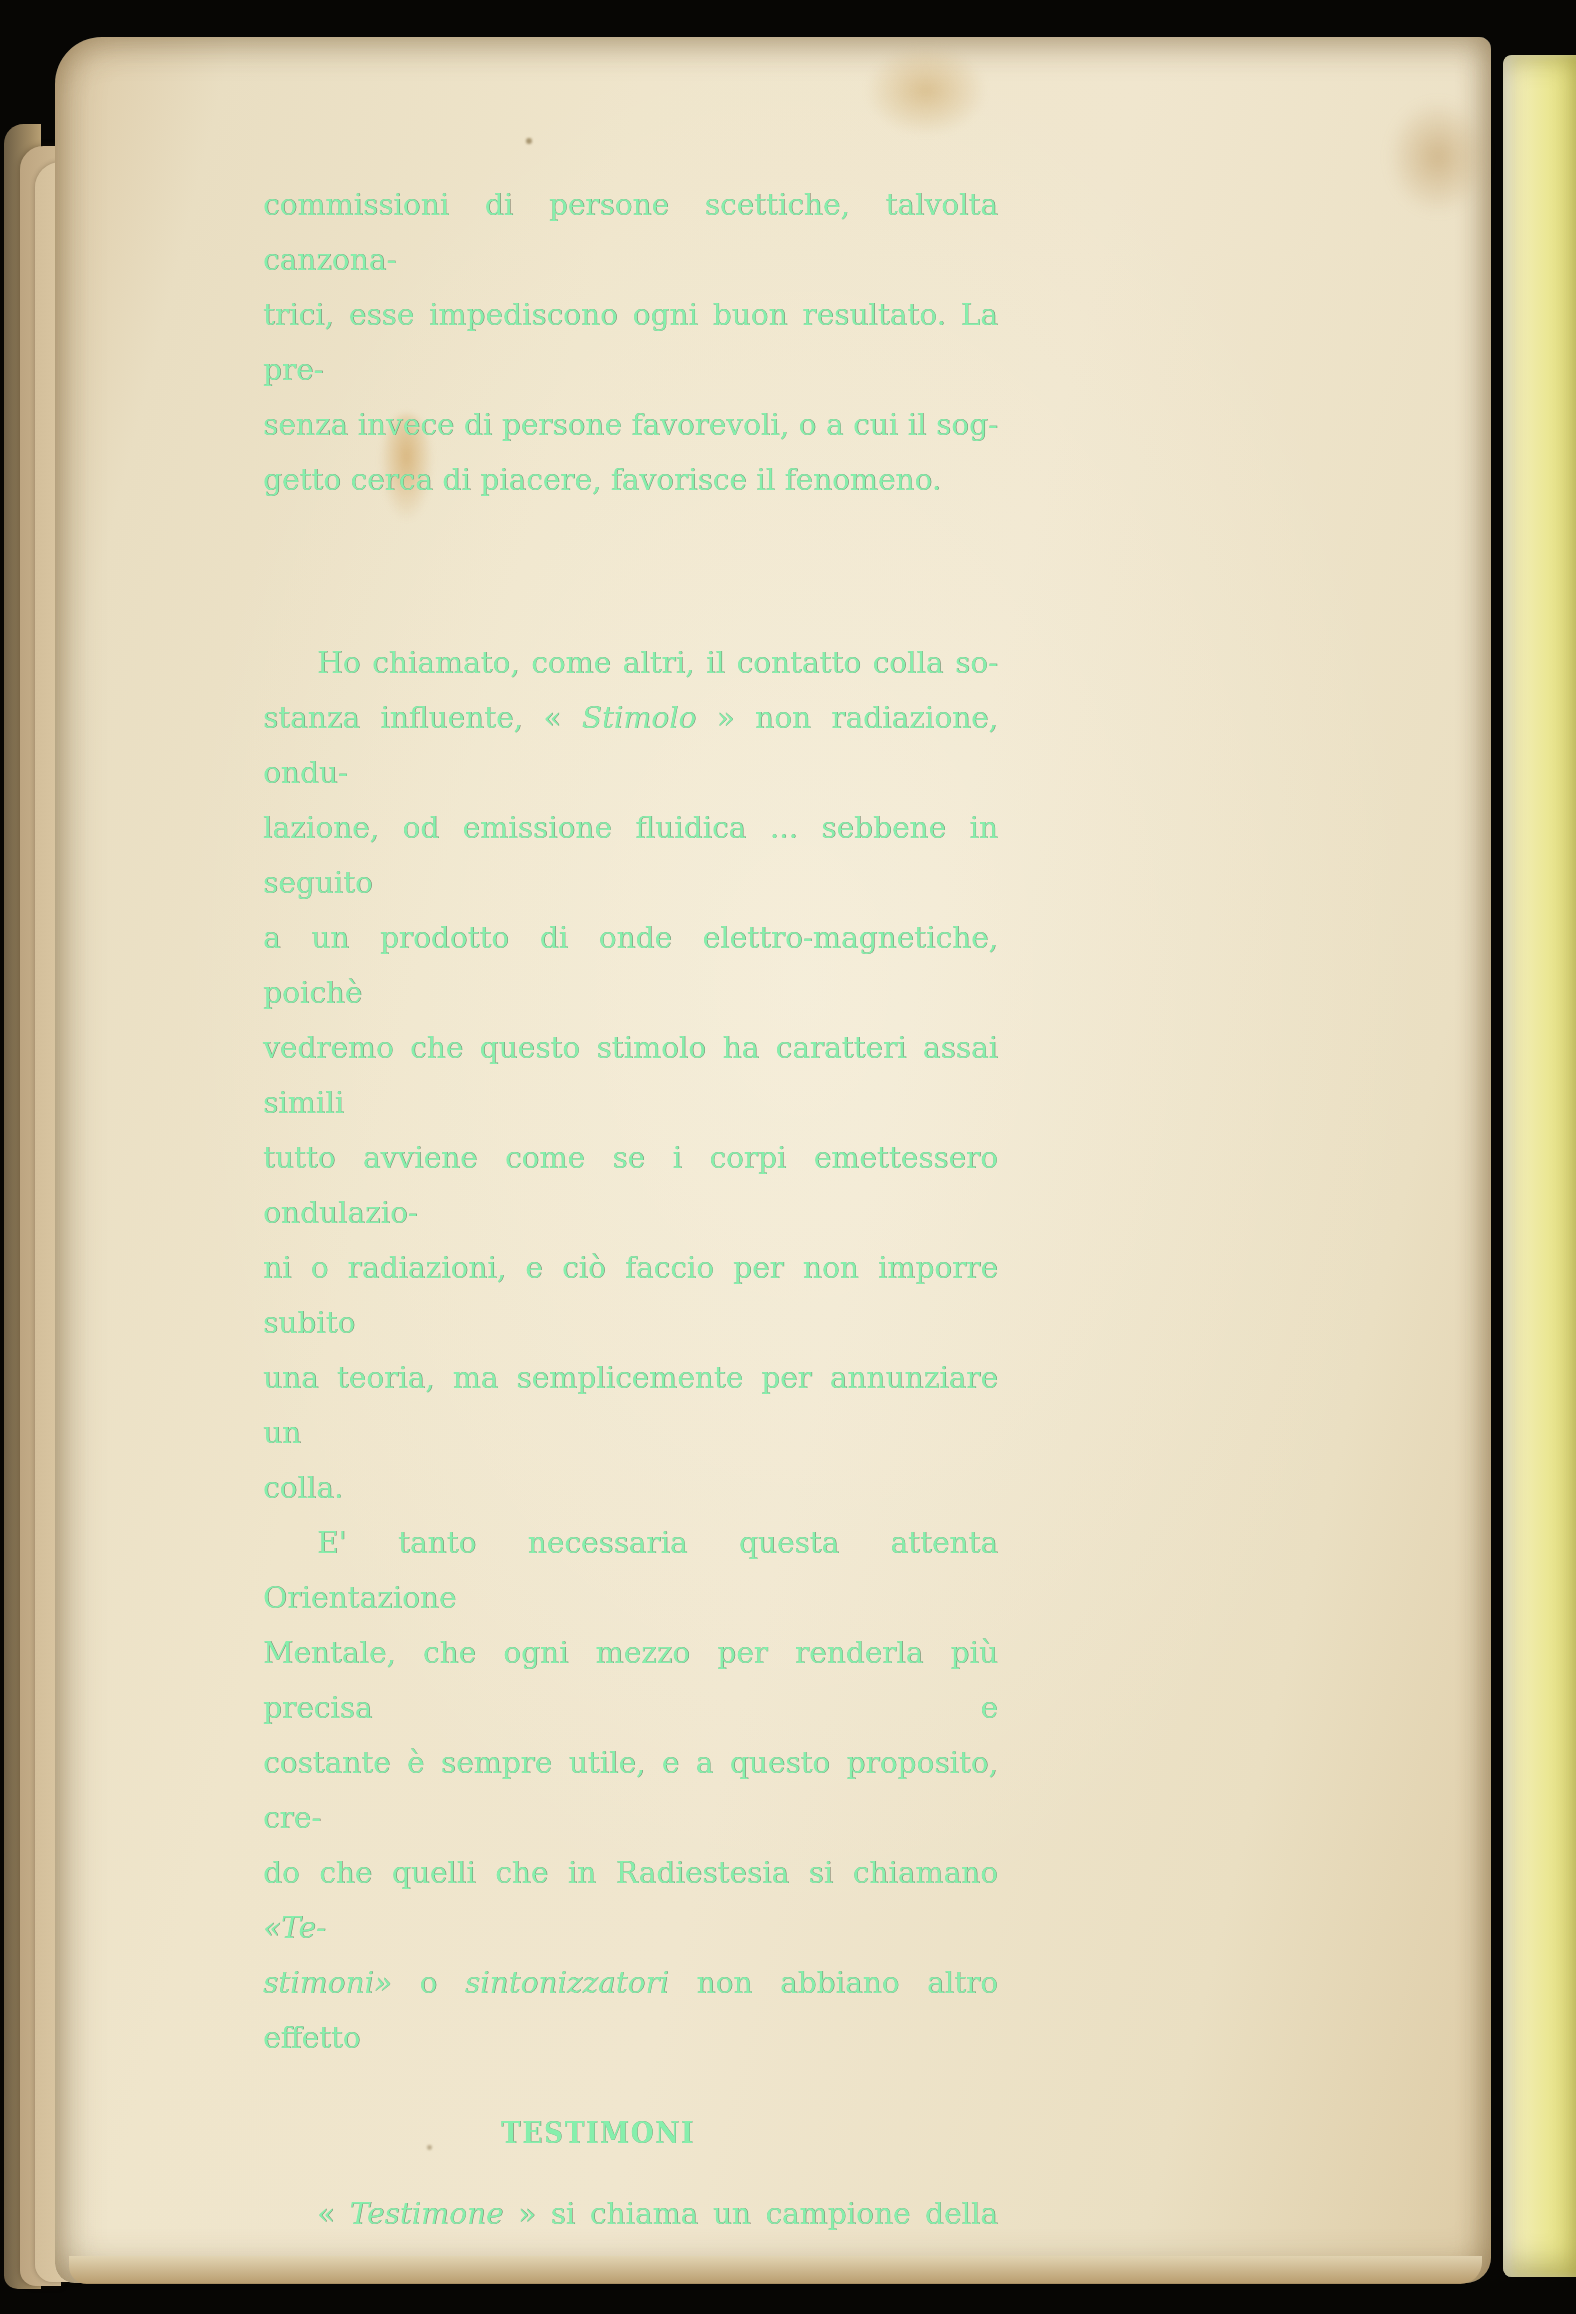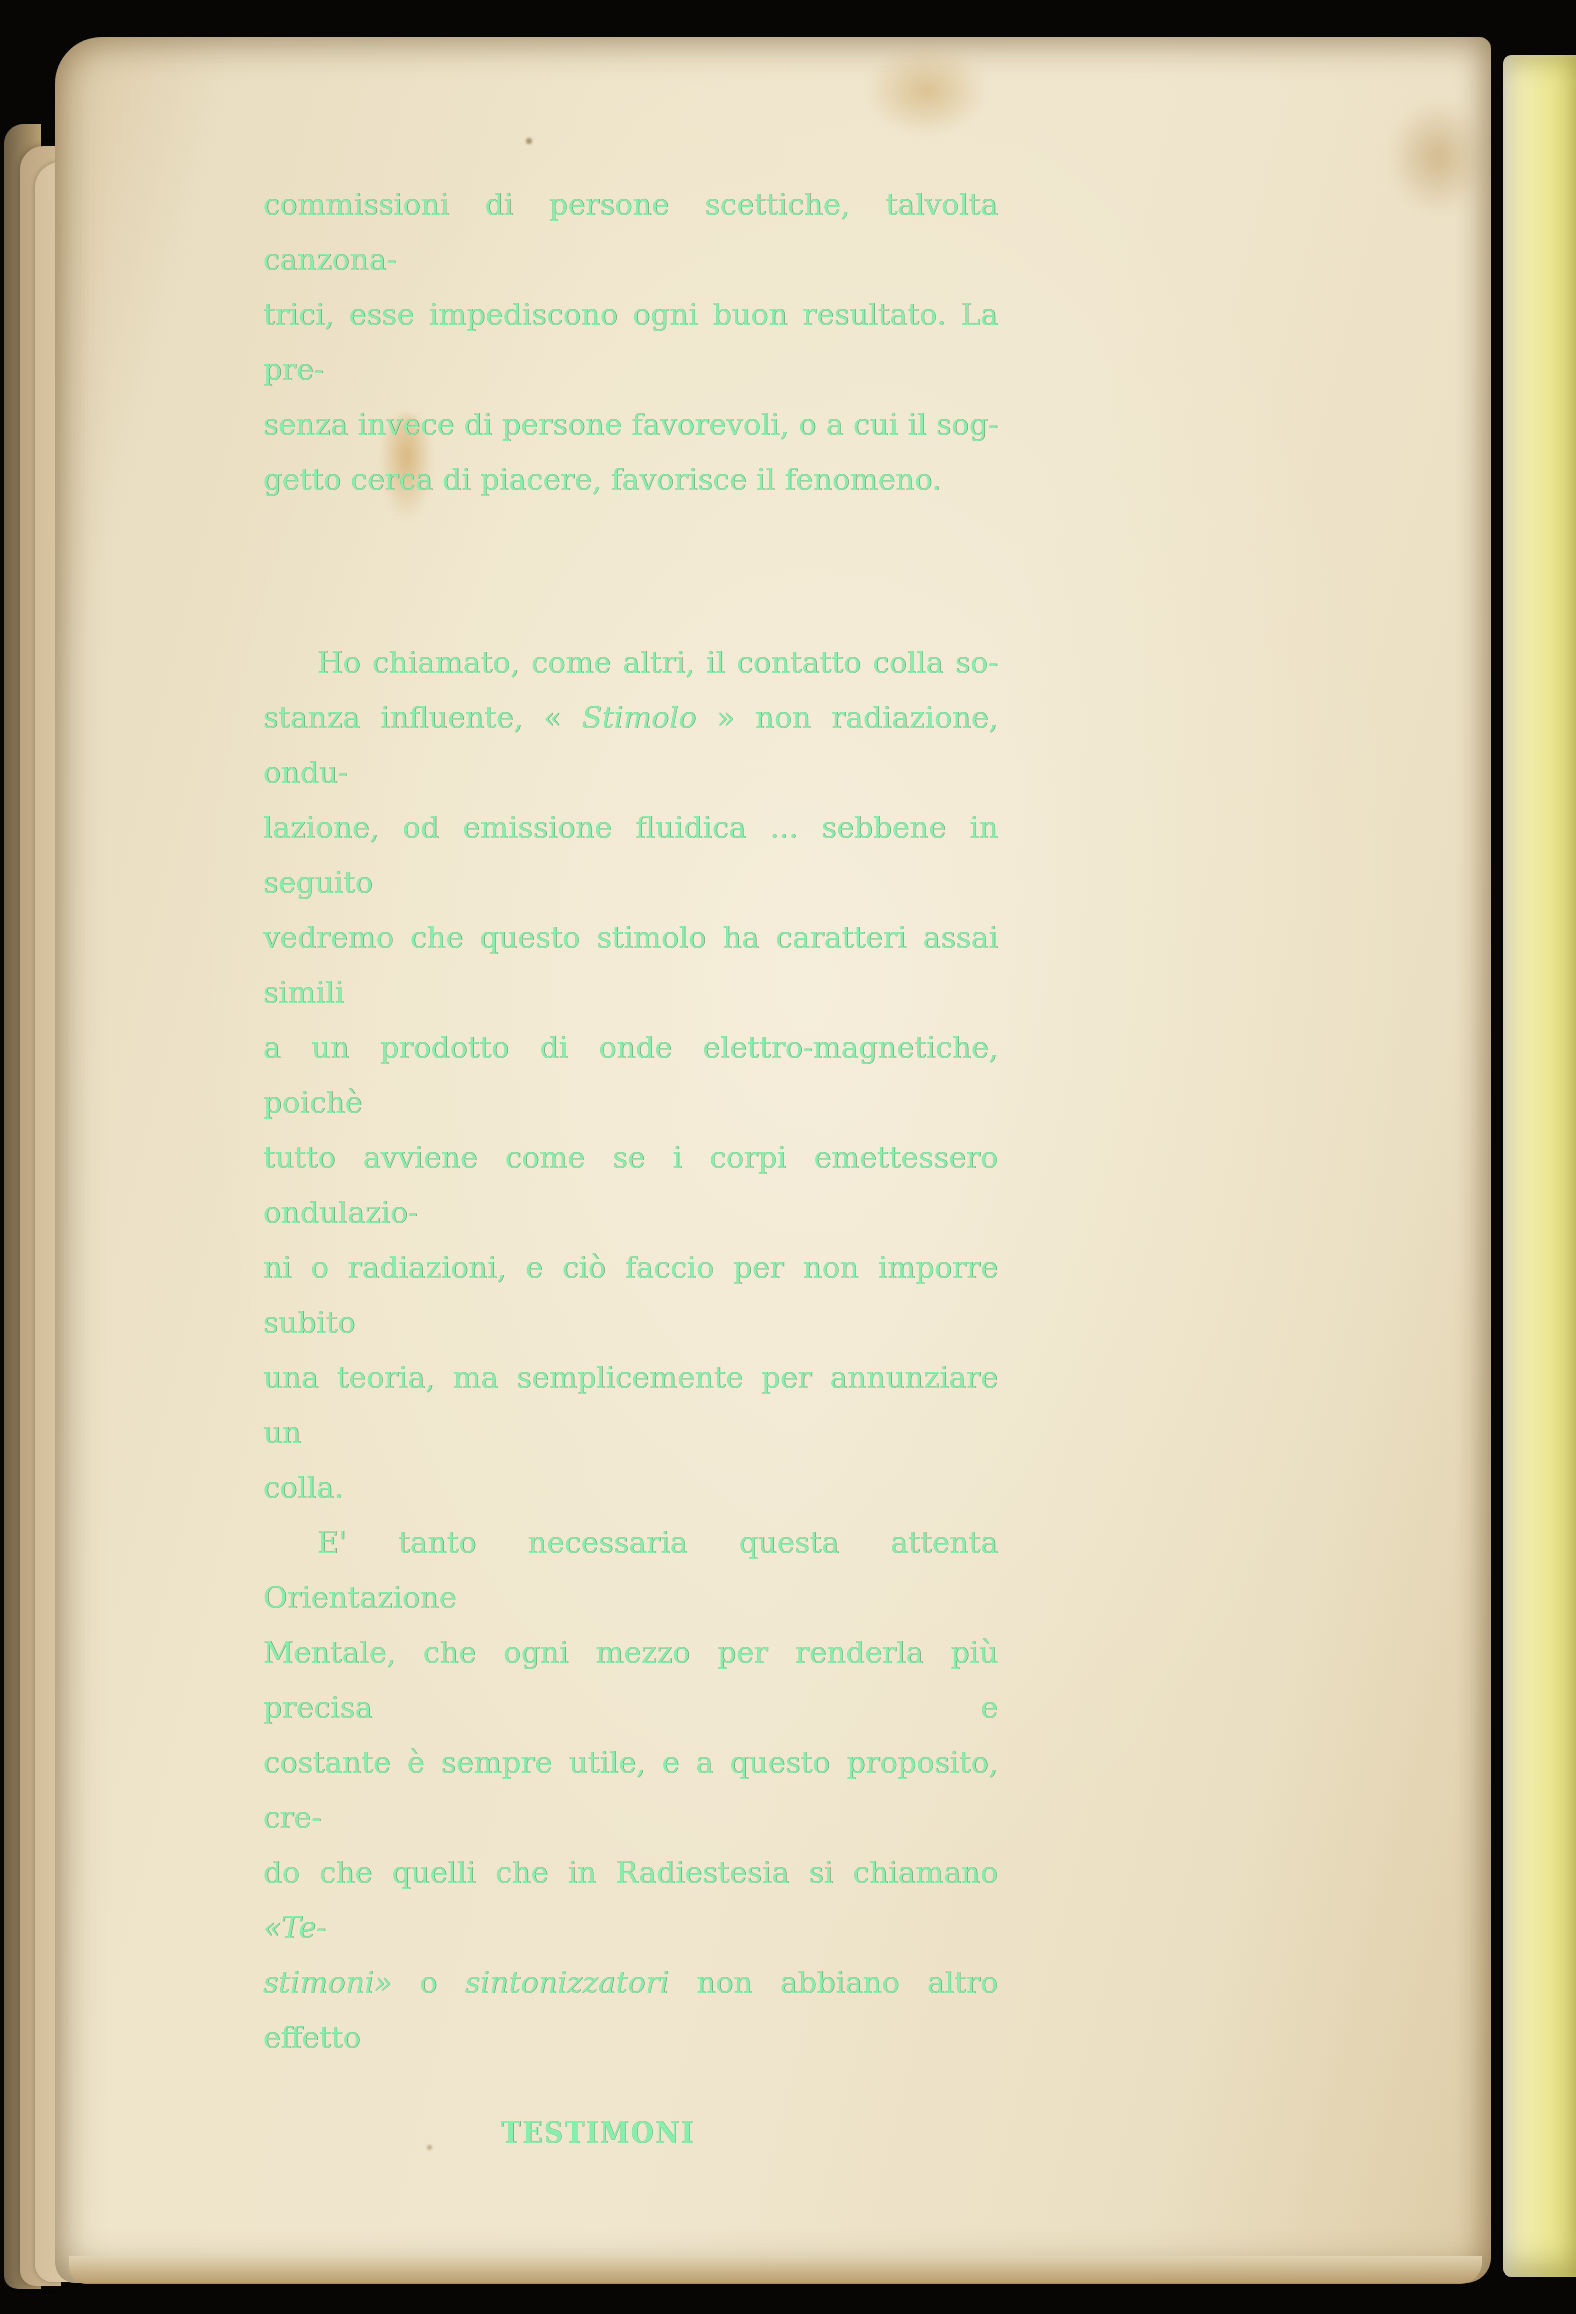--- a/index.html
+++ b/index.html
@@ -91,33 +91,37 @@
       <div class="para">
         <div class="line just"><span>commissioni di persone scettiche, talvolta canzona-</span></div>
         <div class="line just"><span>trici, esse impediscono ogni buon resultato. La pre-</span></div>
         <div class="line just"><span>senza invece di persone favorevoli, o a cui il sog-</span></div>
         <div class="line"><span>getto cerca di piacere, favorisce il fenomeno.</span></div>
       </div>
       <div class="para" style="margin-top: 128px;">
         <div class="line just ind"><span>Ho chiamato, come altri, il contatto colla so-</span></div>
         <div class="line just"><span>stanza influente, « </span><span class="it">Stimolo</span><span> » non radiazione, ondu-</span></div>
         <div class="line just"><span>lazione, od emissione fluidica ... sebbene in seguito</span></div>
+        <div class="line just"><span>a un prodotto di onde elettro-magnetiche, poichè</span></div>
         <div class="line just"><span>vedremo che questo stimolo ha caratteri assai simili</span></div>
-        <div class="line just"><span>a un prodotto di onde elettro-magnetiche, poichè</span></div>
         <div class="line just"><span>tutto avviene come se i corpi emettessero ondulazio-</span></div>
         <div class="line just"><span>ni o radiazioni, e ciò faccio per non imporre subito</span></div>
         <div class="line just"><span>una teoria, ma semplicemente per annunziare un</span></div>
         <div class="line"><span>colla.</span></div>
       </div>
       <div class="para">
         <div class="line just ind"><span>E' tanto necessaria questa attenta Orientazione</span></div>
         <div class="line just"><span>Mentale, che ogni mezzo per renderla più precisa e</span></div>
         <div class="line just"><span>costante è sempre utile, e a questo proposito, cre-</span></div>
         <div class="line just"><span>do che quelli che in Radiestesia si chiamano </span><span class="it">«Te-</span></div>
         <div class="line just"><span class="it">stimoni»</span><span> o </span><span class="it">sintonizzatori</span><span> non abbiano altro effetto</span></div>
       </div>
       <div class="para" style="margin-top: 44px;">
         <div class="heading-line"><span>TESTIMONI</span></div>
       </div>
+      <div class="para" style="margin-top: 31.5px;">
+        <div class="line just ind"><span>« </span><span class="it">Testimone</span><span> » si chiama un campione della</span></div>
+        <div class="line just"></div>
+      </div>
     </div>
 
 </div>
 
 
 </body></html>

